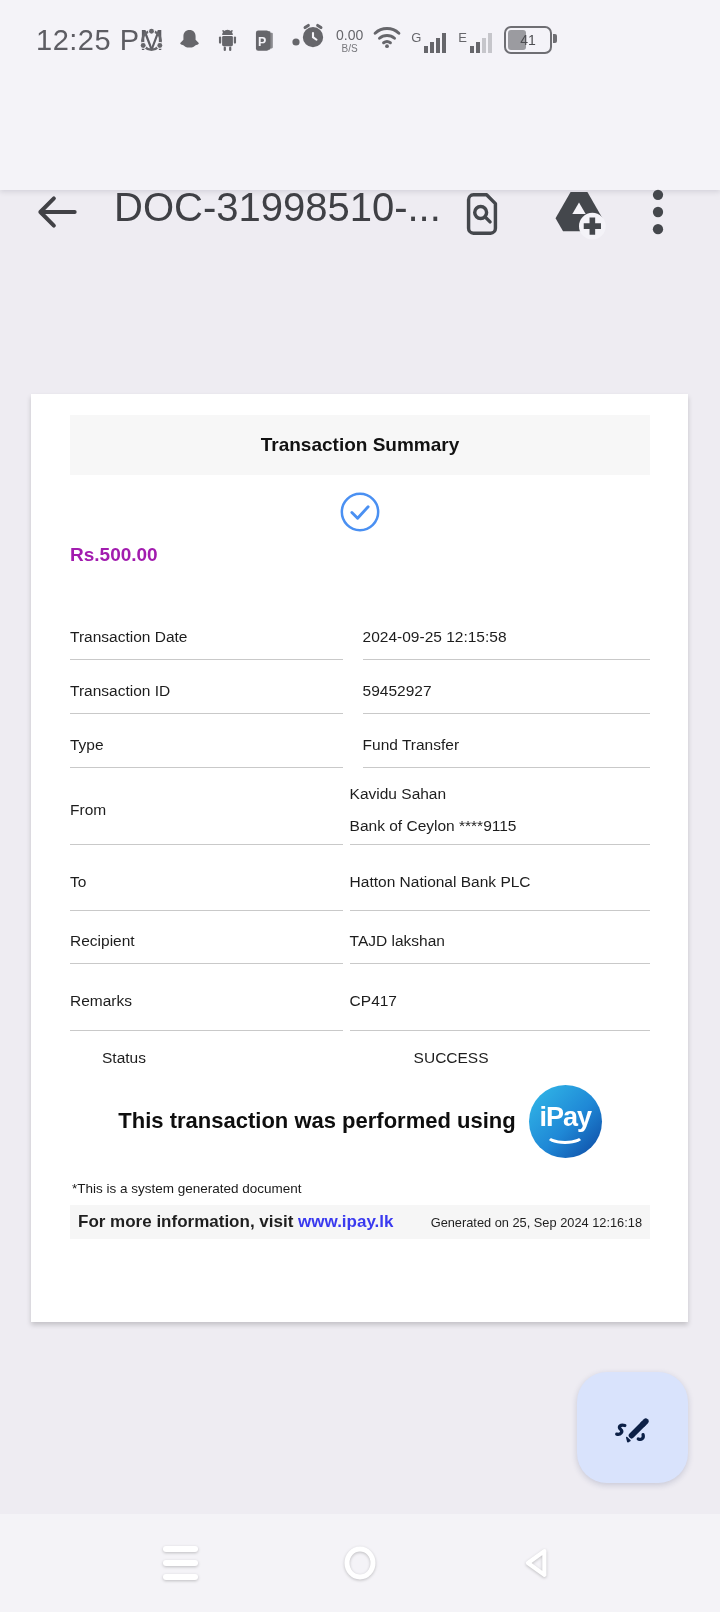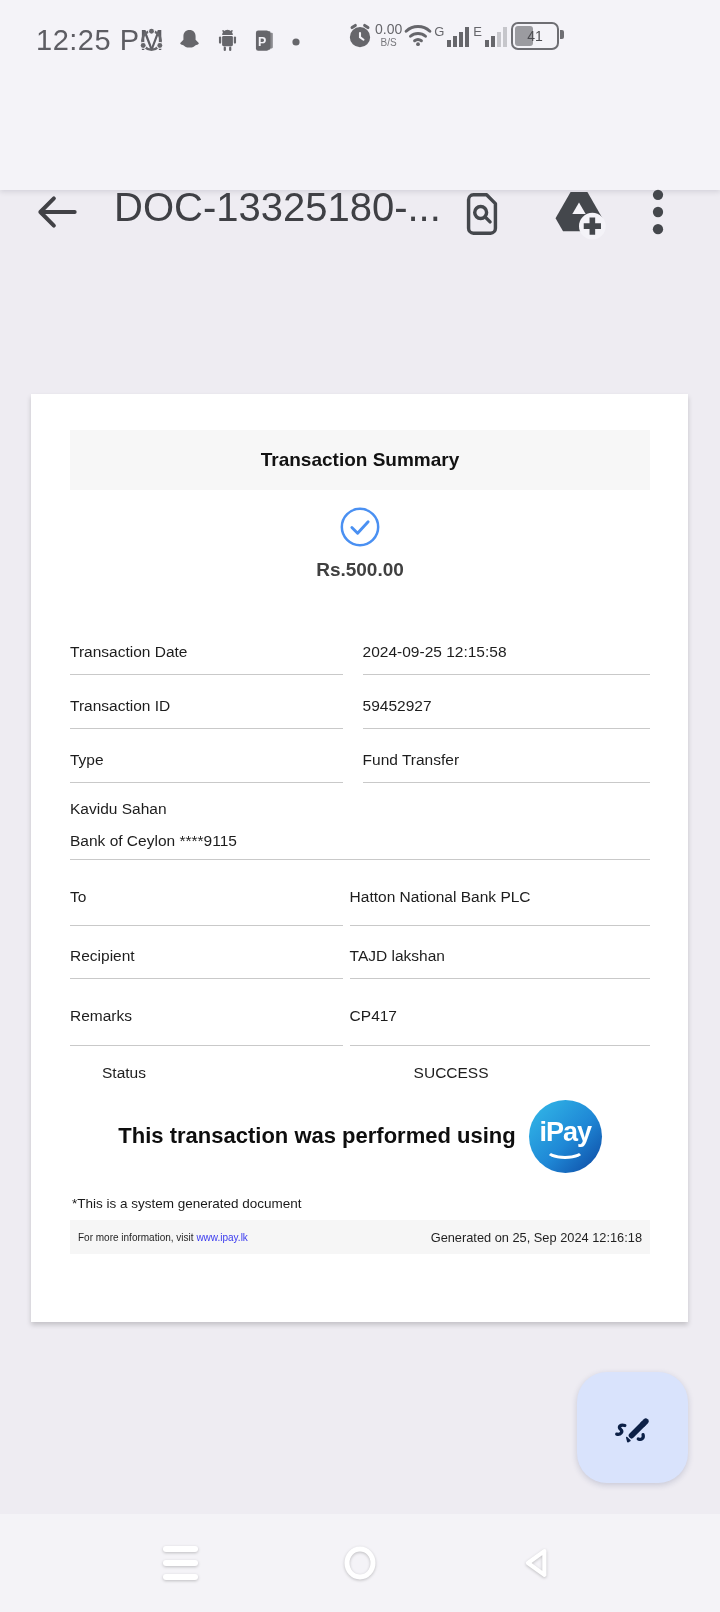--- a/index.html
+++ b/index.html
@@ -5,21 +5,21 @@
   html,body{margin:0;padding:0;background:#d8d8dc;}
   .screen{position:relative;width:720px;height:1612px;margin:0 auto;overflow:hidden;
     background:#eeecf2;font-family:"Liberation Sans",sans-serif;-webkit-font-smoothing:antialiased;}
 
   
   .chrome-top{position:absolute;left:0;top:0;width:720px;height:190px;background:#f4f3f8;
     box-shadow:0 2px 5px rgba(60,60,80,.14);z-index:5;}
   .status-bar{position:absolute;left:0;top:0;width:596px;height:80px;display:flex;align-items:center;}
   .sb-time{position:absolute;left:36px;top:24px;font-size:29px;color:#5d5d63;letter-spacing:.5px;}
   .sb-notifs{position:absolute;left:138px;top:27px;display:flex;align-items:center;gap:11px;color:#66666b;}
-  .sb-right{position:absolute;right:37px;top:22px;display:flex;align-items:flex-start;gap:1px;color:#66666b;}
+  .sb-right{position:absolute;right:44px;top:22px;display:flex;align-items:flex-end;gap:9px;color:#66666b;}
   .rate{display:flex;flex-direction:column;align-items:center;line-height:1;}
   .rate .v{font-size:14px;color:#66666b;}
   .rate .u{font-size:10px;color:#77777c;margin-top:2px;}
   .simgrp{display:flex;align-items:flex-end;gap:2px;}
   .simletter{font-size:13px;color:#66666b;line-height:1;transform:translateY(-10px);}
   .battery{position:relative;width:44px;height:24px;border:2.5px solid #6e6e73;border-radius:7px;
     display:flex;align-items:center;justify-content:center;}
   .battery .fill{position:absolute;left:2px;top:2px;bottom:2px;width:42%;background:#9b9ba0;border-radius:3px;}
   .battery .pct{position:relative;font-size:14px;color:#4c4c51;z-index:1;}
   .battery .nub{position:absolute;right:-7px;top:6px;width:4px;height:9px;background:#6e6e73;border-radius:0 2px 2px 0;}
@@ -27,25 +27,25 @@
   .app-bar{position:absolute;left:0;top:80px;width:720px;height:110px;}
   .ab-back{position:absolute;left:32px;top:107px;width:50px;height:50px;}
   .ab-title{position:absolute;left:114px;top:105px;width:330px;font-size:40px;color:#3f4045;
     white-space:nowrap;overflow:hidden;}
   .ab-find{position:absolute;left:459px;top:108px;}
   .ab-drive{position:absolute;left:551px;top:106px;}
   .ab-menu{position:absolute;left:638px;top:108px;width:40px;height:48px;display:flex;align-items:center;justify-content:center;}
 
   
   .page{position:absolute;left:31px;top:394px;width:657px;height:928px;background:#fff;
-    box-shadow:0 3px 5px rgba(0,0,0,.18);box-sizing:border-box;padding:36px 38px 0 39px;color:#1d1d1d;}
+    box-shadow:0 3px 5px rgba(0,0,0,.18);box-sizing:border-box;padding:21px 38px 0 39px;color:#1d1d1d;}
   .doc-header{height:60px;background:#f7f7f7;display:flex;align-items:center;justify-content:center;}
   .doc-header span{font-size:19px;font-weight:bold;color:#121212;}
   .check-wrap{margin-top:15px;display:flex;justify-content:center;}
-  .amount{margin-top:10px;text-align:center;font-size:19px;font-weight:bold;color:#404040;}
+  .amount{margin-top:10px;text-align:left;font-size:19px;font-weight:bold;color:#a21caf;}
 
   .t-table{margin-top:40px;}
   .t-row{display:flex;gap:7px;}
   .t-row .cell{border-bottom:1px solid #c9c9c9;display:flex;flex-direction:column;justify-content:center;
     box-sizing:border-box;padding-top:10px;padding-bottom:2px;}
   .t-row .lbl{flex:0 0 47%;font-size:15.5px;}
   .t-row .val{flex:1;font-size:15.5px;}
   .r-54{min-height:54px;gap:20px;} .r-53{min-height:53px;} .r-60{min-height:46px;}
   .r-67{min-height:67px;} .r-66{min-height:66px;}
   .t-row .val .line{line-height:32px;}
@@ -56,21 +56,21 @@
   .ipay-logo{width:73px;height:73px;border-radius:50%;
     background:linear-gradient(135deg,#33bbe9 0%,#1f88d6 55%,#0d47a1 100%);
     display:flex;flex-direction:column;align-items:center;justify-content:center;}
   .ipay-logo .word{color:#fff;font-size:27px;font-weight:bold;letter-spacing:-1px;line-height:1;margin-top:6px;}
   .ipay-logo .smile{width:34px;height:13px;border:3.5px solid transparent;border-bottom-color:#fff;
     border-radius:50%;margin-top:-6px;}
 
   .sysnote{margin-top:20px;margin-left:2px;font-size:13.5px;color:#1a1a1a;line-height:20px;}
   .doc-footer{margin-top:6px;height:34px;background:#f6f6f6;display:flex;align-items:center;
     justify-content:space-between;padding:0 8px;box-sizing:border-box;}
-  .df-left{font-size:10px;color:#1f1f1f;}
+  .df-left{font-size:17px;color:#1f1f1f;font-weight:bold;}
   .df-left a{color:#3a3aef;text-decoration:none;}
   .df-right{font-size:12.8px;color:#1f1f1f;}
 
   
   .fab{position:absolute;left:577px;top:1372px;width:111px;height:111px;border-radius:30px;
     background:#d9e3fc;display:flex;align-items:center;justify-content:center;
     box-shadow:0 2px 6px rgba(30,40,90,.18);}
 
   
   .nav-bar{position:absolute;left:0;top:1514px;width:720px;height:98px;background:#f4f3f7;}
@@ -177,21 +177,21 @@
         </span>
       </div>
     </div>
 
     <div class="app-bar">
       <div class="ab-back">
         <svg width="50" height="50" viewBox="0 0 24 24" fill="none" stroke="#414146" stroke-width="1.9" stroke-linecap="round" stroke-linejoin="round">
             <path d="M20.5 12H4M10.5 5.5L4 12l6.5 6.5"></path>
           </svg>
       </div>
-      <div class="ab-title">DOC-13325180-...</div>
+      <div class="ab-title">DOC-31998510-...</div>
       <div class="ab-find">
         <svg width="46" height="52" viewBox="0 0 24 26" fill="none" stroke="#44474c" stroke-width="1.8" stroke-linejoin="round">
             <path d="M5 5.6C5 4.2 6.1 3 7.5 3h6.9L19 7.6v12.8c0 1.4-1.1 2.6-2.5 2.6h-9C6.1 23 5 21.8 5 20.4z"></path>
             <circle cx="11.3" cy="12.2" r="3.1"></circle>
             <path d="M13.6 14.5l2.6 2.6" stroke-linecap="round"></path>
           </svg>
       </div>
       <div class="ab-drive">
         <svg width="56" height="54" viewBox="0 0 26 25">
             <path d="M9.1 2.8h7.8l7 12.1-3.5 6.1H5.6l-3.5-6.1z" fill="#44474c"></path>
@@ -231,20 +231,21 @@
       </div>
       <div class="t-row r-54">
         <div class="cell lbl">Transaction ID</div>
         <div class="cell val">59452927</div>
       </div>
       <div class="t-row r-54">
         <div class="cell lbl">Type</div>
         <div class="cell val">Fund Transfer</div>
       </div>
       <div class="t-row r-67">
+        <div class="cell lbl">From</div>
         <div class="cell val">
           <span class="line">Kavidu Sahan</span>
           <span class="line">Bank of Ceylon ****9115</span>
         </div>
       </div>
       <div class="t-row r-66">
         <div class="cell lbl">To</div>
         <div class="cell val">
           <span class="line">Hatton National Bank PLC</span>
         </div>

